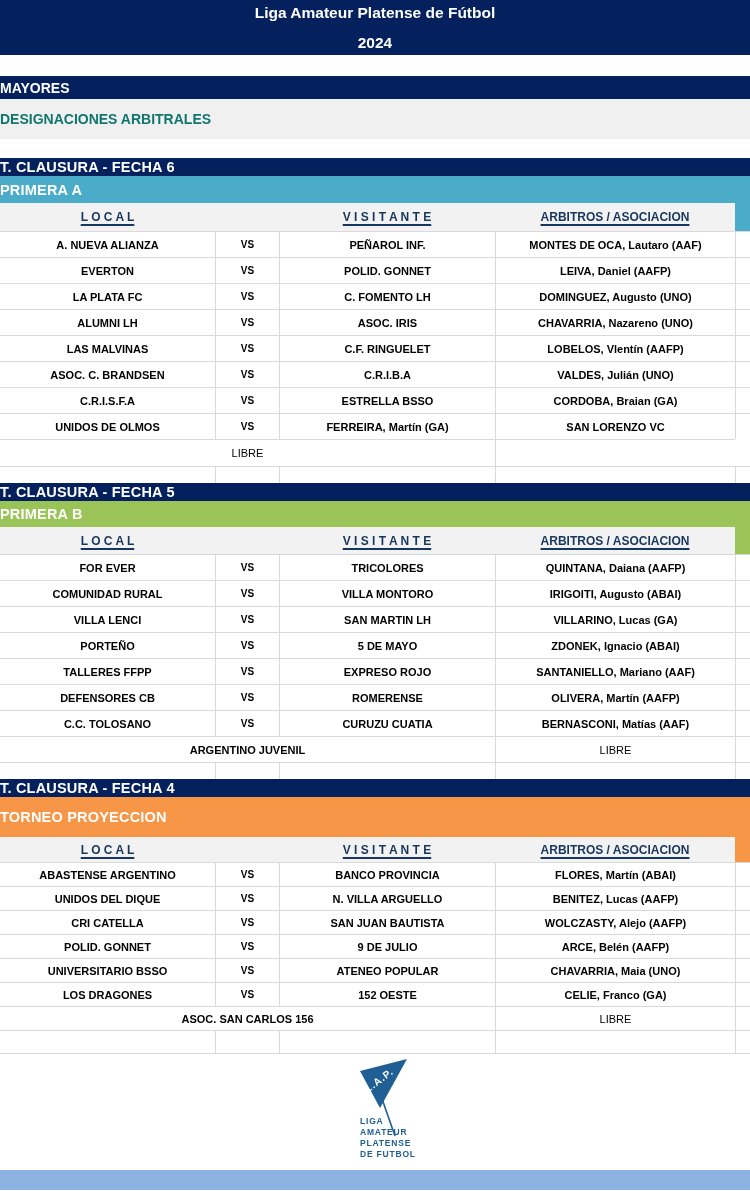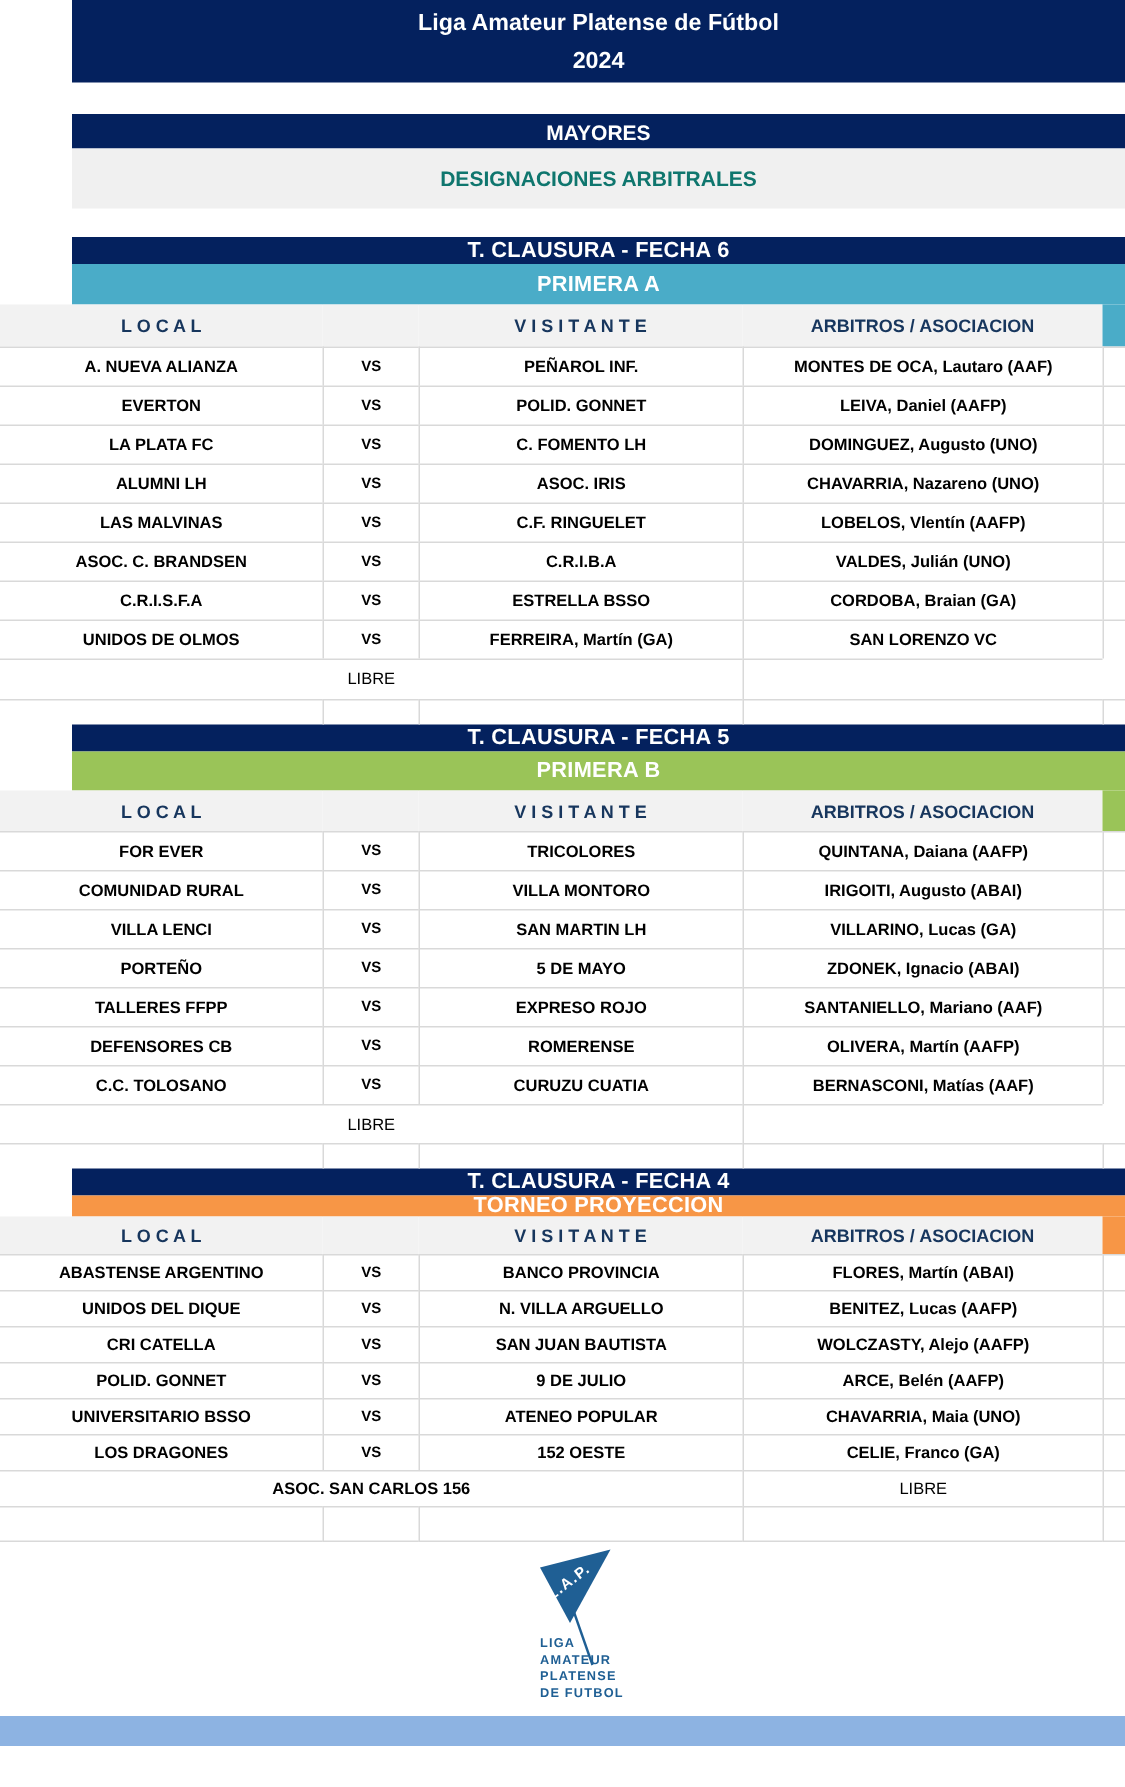--- a/index.html
+++ b/index.html
@@ -1,37 +1,37 @@
 <!DOCTYPE html>
 <html style="--navy: #04215E; --teal: #4AACC8; --green: #9AC458; --orange: #F79646; --footer_blue: #8DB3E2; --header_gray: #F2F2F2; --subtitle_gray: #F0F0F0; --grid: #D9D9D9; --header_text: #17365D; --logo_blue: #1F5F94;"><head>
 <meta charset="utf-8">
 <style>
   html,body{margin:0;padding:0;}
   body{
     width:750px;height:1191px;background:#fff;overflow:hidden;position:relative;
     font-family:"Liberation Sans",sans-serif;
     -webkit-font-smoothing:antialiased;
   }
-  .band{display:flex;align-items:center;justify-content:center;font-weight:bold;margin-left:48px;}
+  .band{display:flex;align-items:center;justify-content:space-between;font-weight:bold;}
   .title-block{height:55px;background:var(--navy);color:#fff;flex-direction:column;
     font-size:15.5px;line-height:25px;}
   .gap1{height:21px;} .gap2{height:19px;}
   .mayores{height:23px;background:var(--navy);color:#fff;font-size:14px;}
   .subtitle{height:40px;background:var(--subtitle_gray);color:#0f766e;font-size:14px;}
 
   .secfecha{height:18px;background:var(--navy);color:#fff;font-size:14.5px;letter-spacing:.2px;}
   .secdiv{color:#fff;font-size:14.5px;letter-spacing:.2px;}
-  .s0 .secdiv{height:27px;} .s1 .secdiv{height:26px;} .s2 .secdiv{height:14px;}
+  .s0 .secdiv{height:27px;} .s1 .secdiv{height:26px;} .s2 .secdiv{height:40px;}
 
   .grid{display:grid;grid-template-columns:215px 64px 216px 240px 15px;}
   .lrow{grid-template-columns:495px 240px 15px;}
 
   .hcell{background:var(--header_gray);display:flex;align-items:center;justify-content:center;
     font-weight:bold;color:var(--header_text);font-size:12px;
-    text-underline-offset:3px;text-decoration-thickness:1.5px;}
+    text-decoration:underline;text-underline-offset:3px;text-decoration-thickness:1.5px;}
   .hcell.nounder{text-decoration:none;}
   .s0 .hrow{height:28px;} .s1 .hrow{height:27px;} .s2 .hrow{height:25px;}
 
   .cell{display:flex;align-items:center;justify-content:center;text-align:center;
     font-size:11px;font-weight:bold;color:#000;border-top:1px solid var(--grid);
     overflow:hidden;white-space:nowrap;}
   .grid .cell + .cell{border-left:1px solid var(--grid);}
   .vs{font-size:10px;}
   .libre-status{font-weight:normal;}
   .s0 .mrow{height:26px;} .s1 .mrow{height:26px;} .s2 .mrow{height:24px;}
@@ -196,20 +196,21 @@
           <div class="cell"></div>
         </div>
         <div class="grid mrow">
           <div class="cell">C.C. TOLOSANO</div>
           <div class="cell vs">VS</div>
           <div class="cell">CURUZU CUATIA</div>
           <div class="cell">BERNASCONI, Matías (AAF)</div>
           <div class="cell"></div>
         </div>
         <div class="grid lrow">
+          <div class="cell">ARGENTINO JUVENIL</div>
           <div class="cell libre-status">LIBRE</div>
           <div class="cell"></div>
         </div>
         <div class="grid erow">
           <div class="cell"></div>
           <div class="cell"></div>
           <div class="cell"></div>
           <div class="cell"></div>
           <div class="cell"></div>
         </div>

